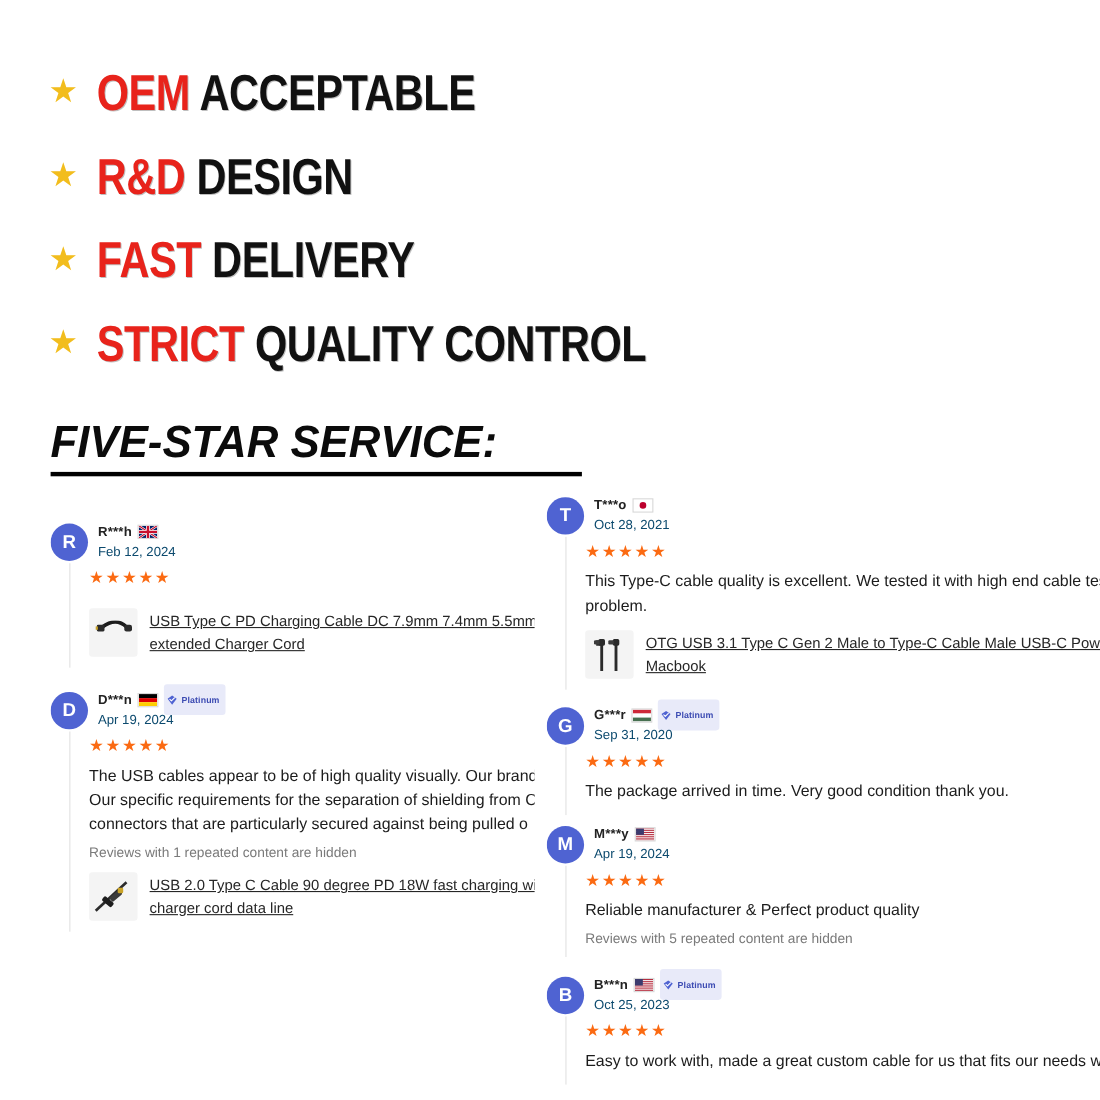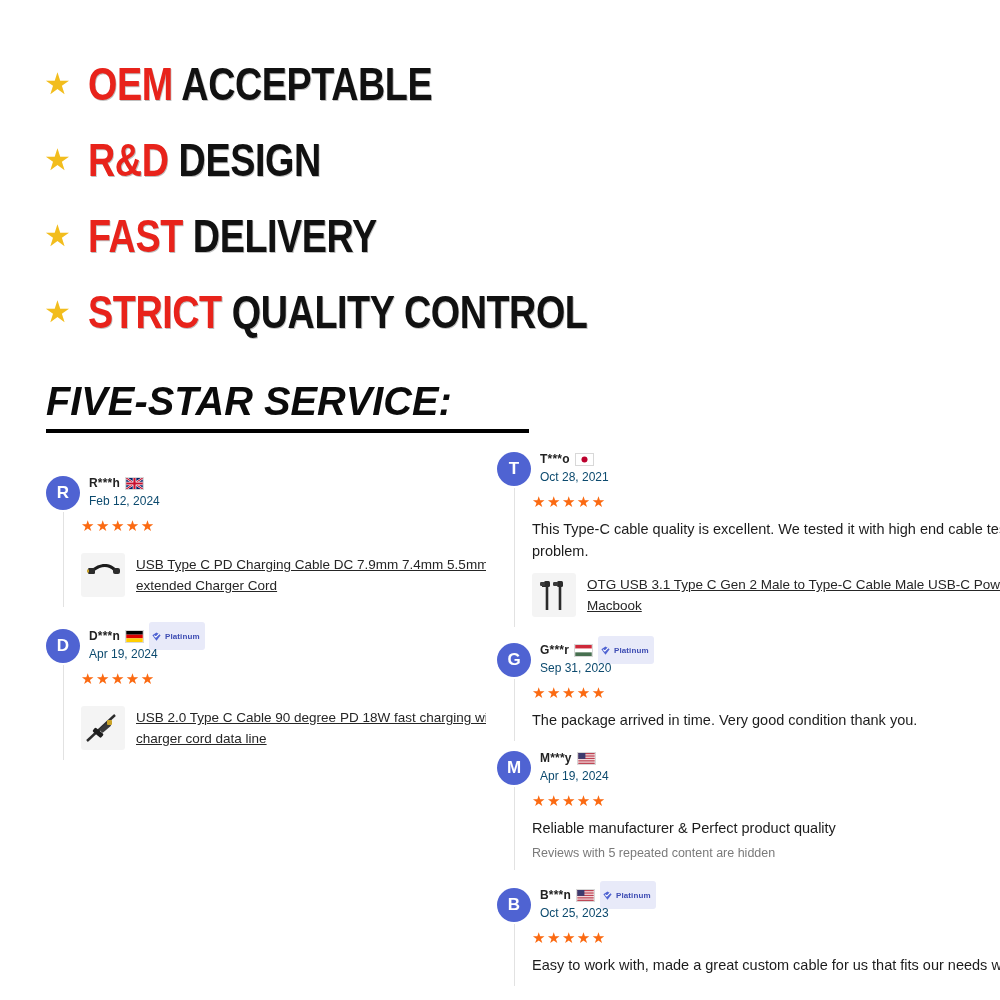--- a/index.html
+++ b/index.html
@@ -174,20 +174,24 @@
                     <path d="M7.5 10.5 l3 3 6 -6" stroke="#fff" stroke-width="2.2" fill="none" stroke-linecap="round" stroke-linejoin="round"></path>
                   </svg>
                 <span class="plat-label">Platinum</span>
               </span>
             </div>
             <div class="rv-date">Apr 19, 2024</div>
           </div>
         </div>
         <div class="rv-body">
           <div class="stars">★★★★★</div>
+          <div class="rv-text wrapnl">The USB cables appear to be of high quality visually. Our brand
+Our specific requirements for the separation of shielding from C
+connectors that are particularly secured against being pulled o</div>
+          <div class="rv-hidden">Reviews with 1 repeated content are hidden</div>
           <div class="prod">
             <div class="prod-thumb">
               <svg width="36" height="30" viewBox="0 0 36 30">
                   <path d="M2 28 L30 2" stroke="#2b2b2b" stroke-width="2.4" fill="none"></path>
                   <rect x="14" y="12" width="12" height="5" rx="1.4" fill="#3a3a3a" transform="rotate(-40 20 14)"></rect>
                   <rect x="8" y="17" width="11" height="5" rx="1.4" fill="#1d1d1d" transform="rotate(40 13 19)"></rect>
                   <rect x="22" y="7" width="5" height="5" rx="1" fill="#c9a227"></rect>
                 </svg>
             </div>
             <div class="prod-title">USB 2.0 Type C Cable 90 degree PD 18W fast charging wire Typ

